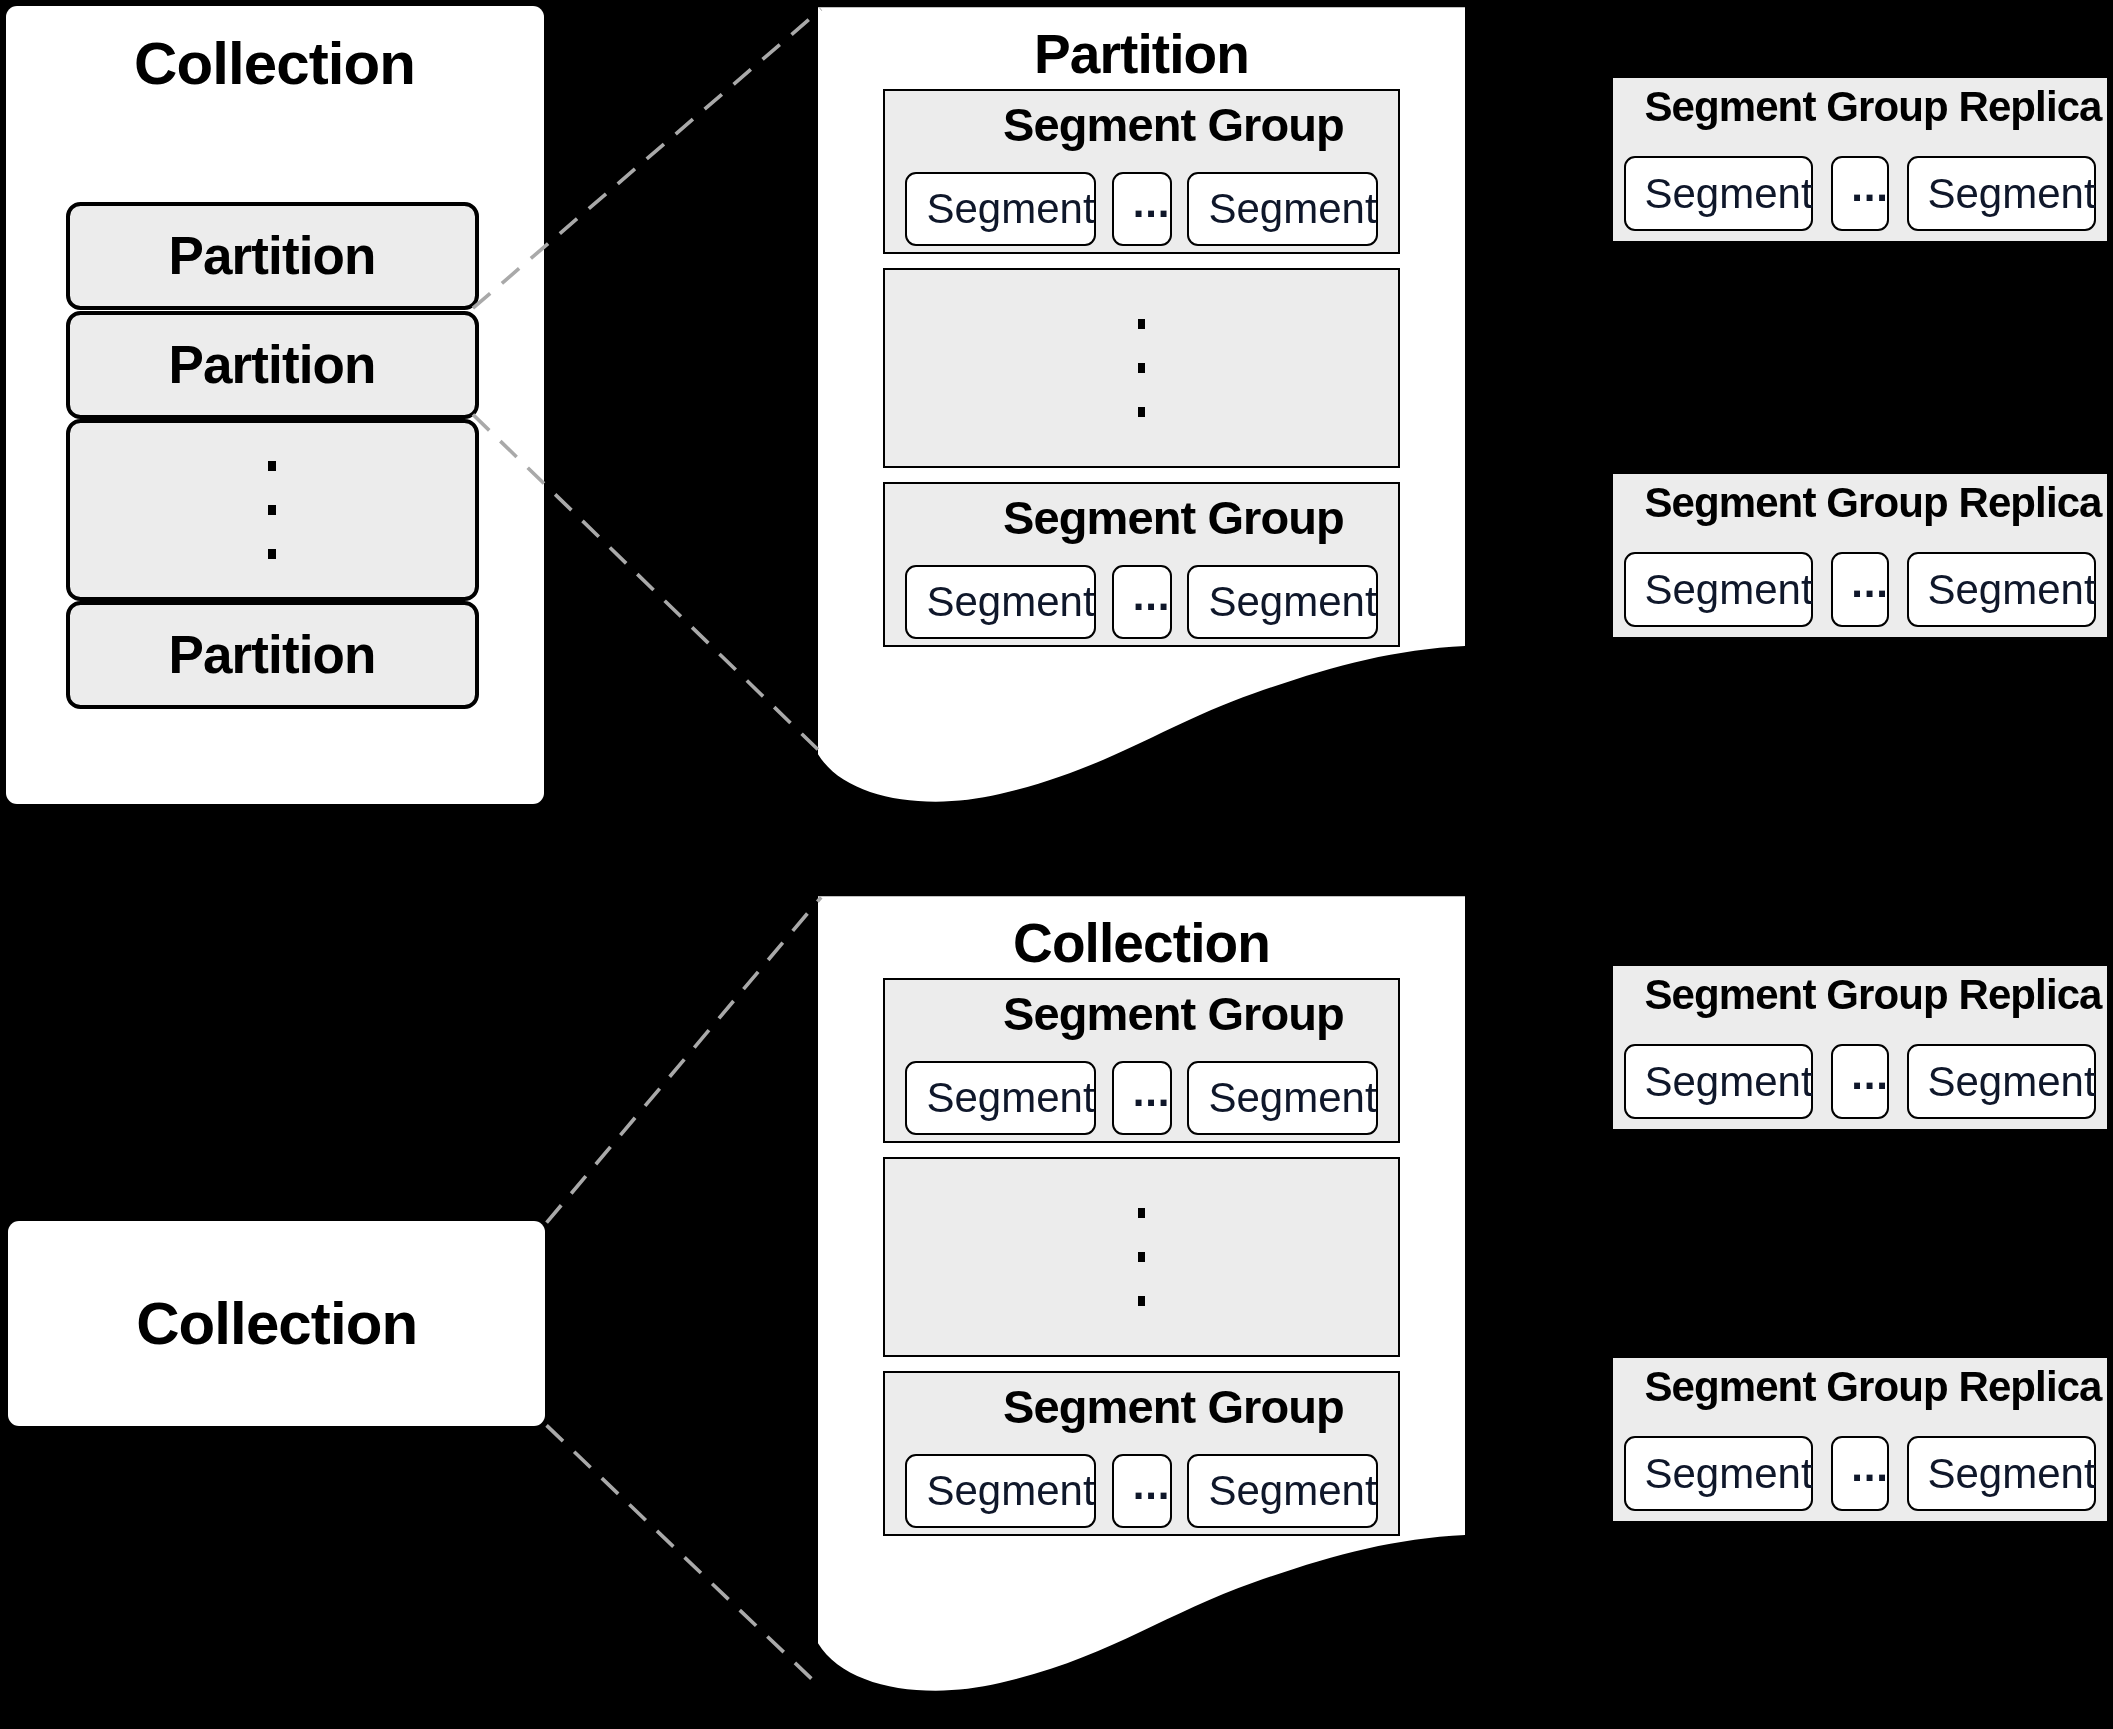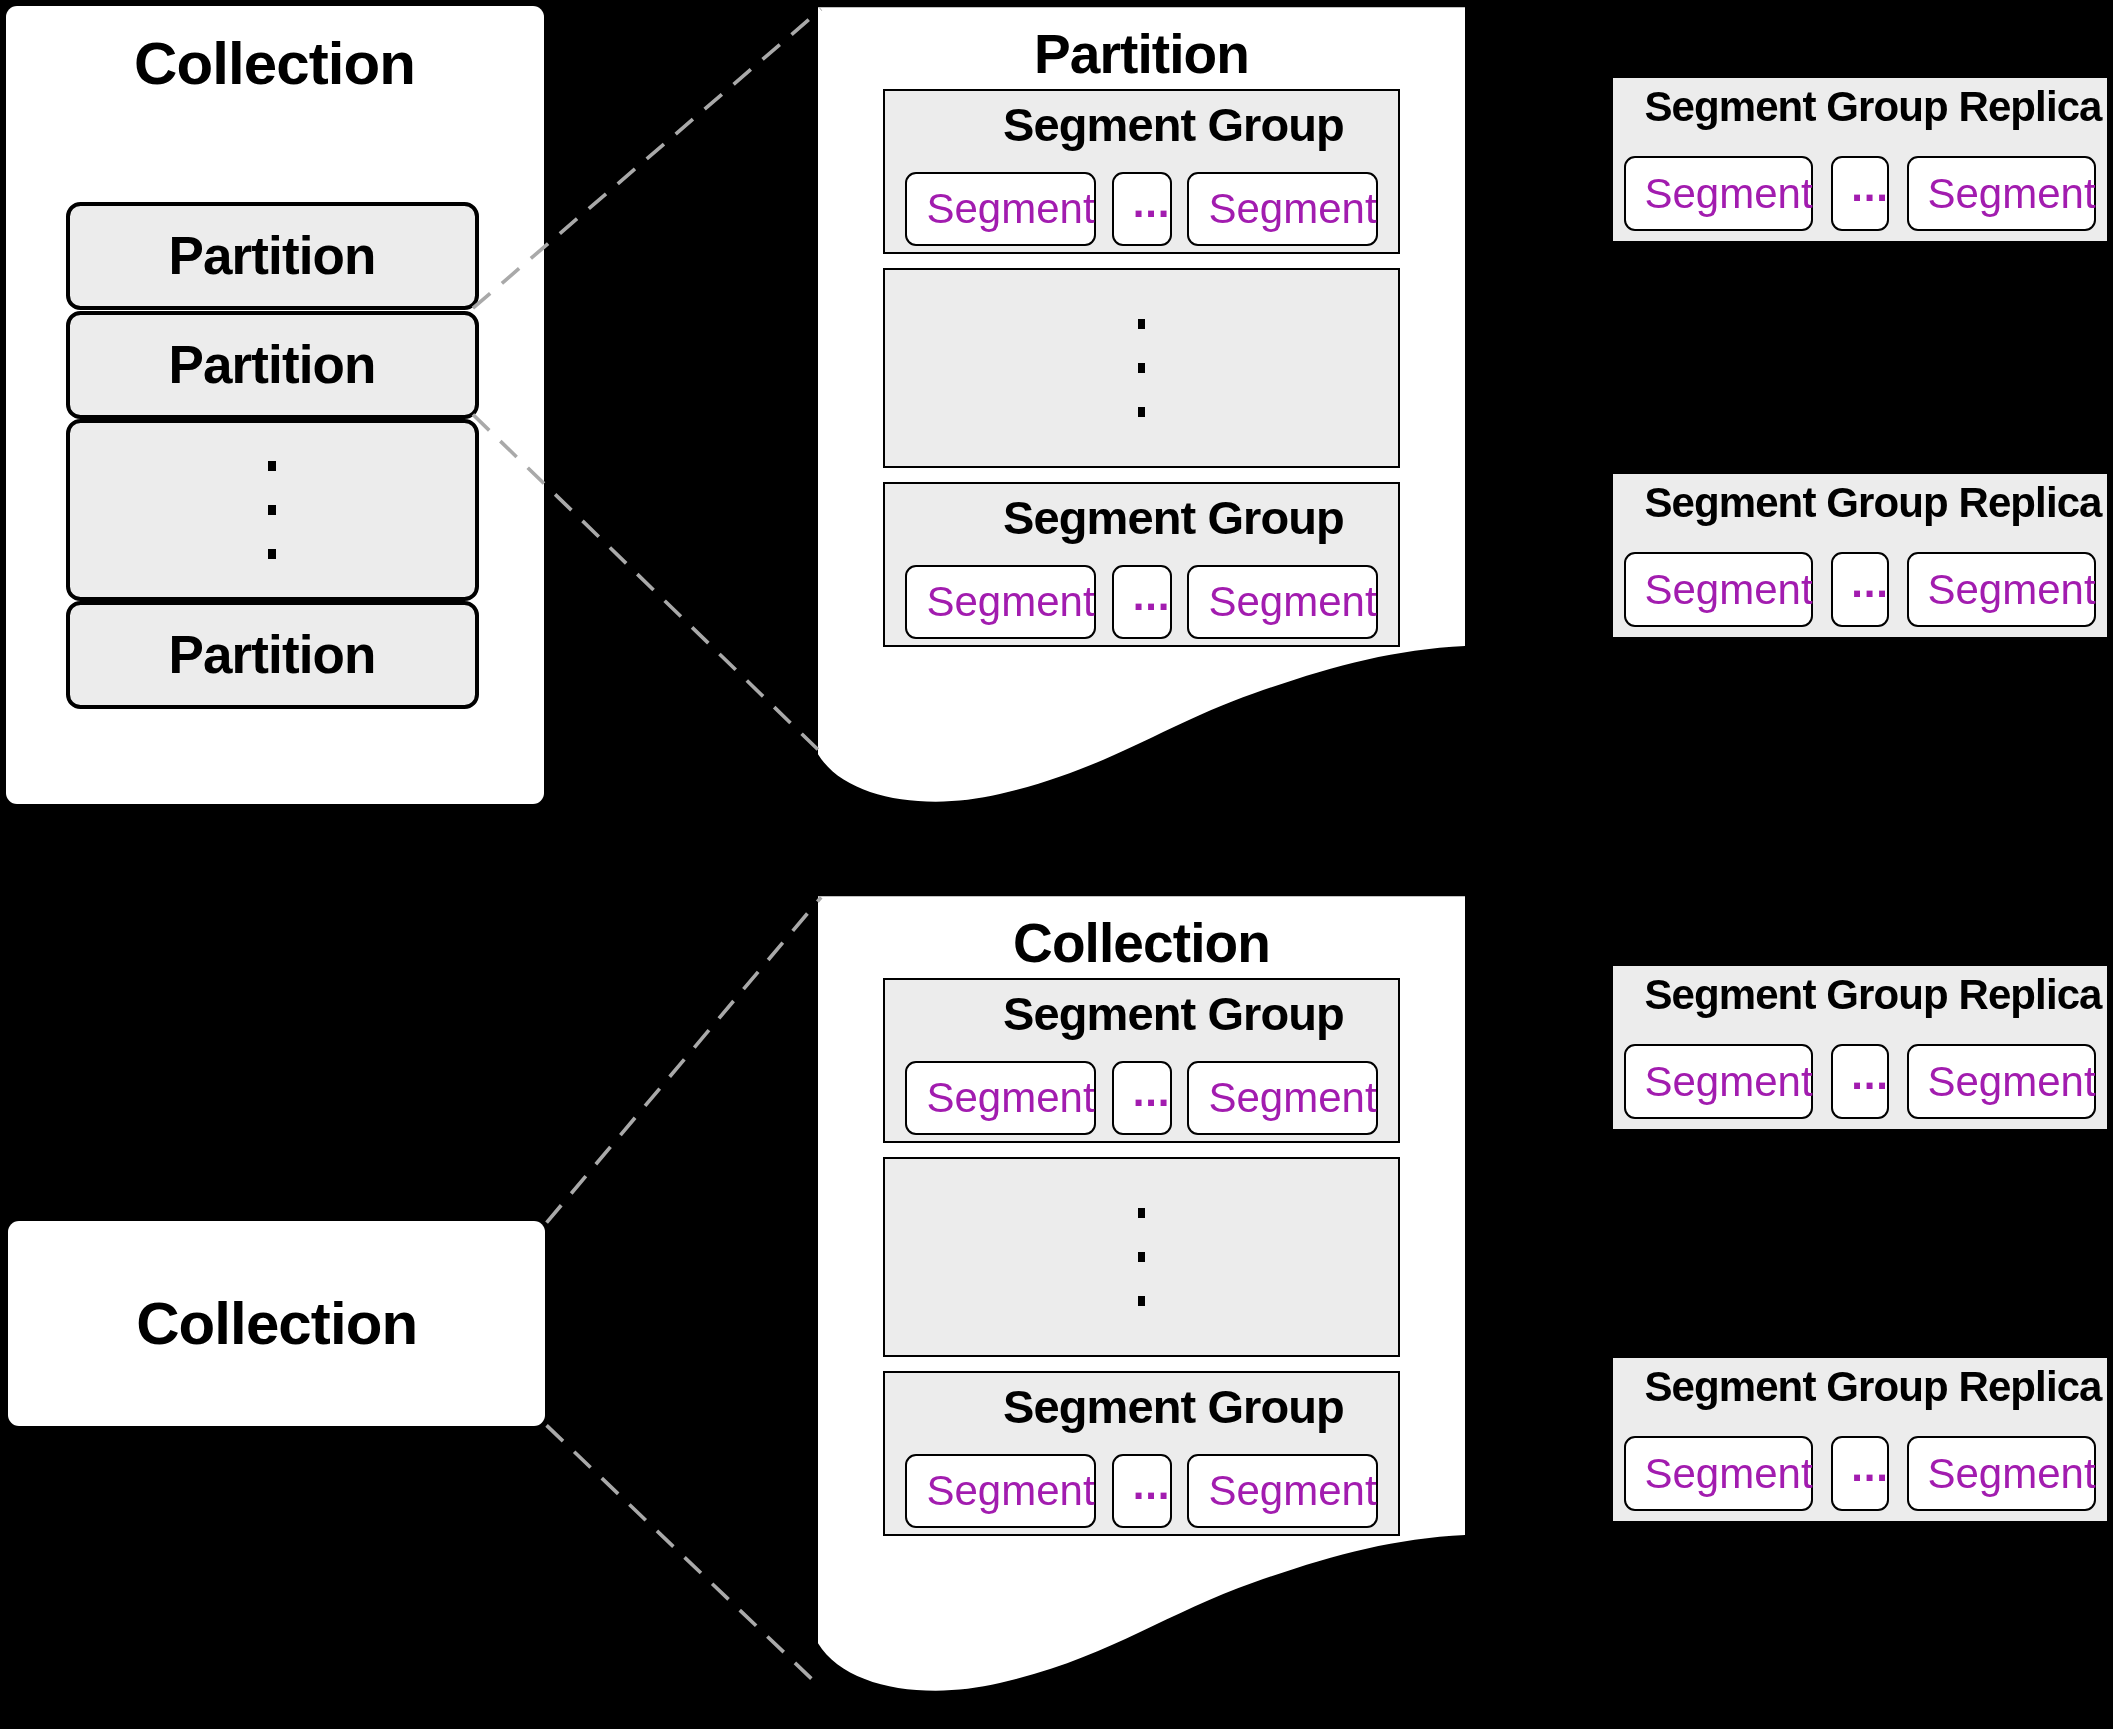--- a/index.html
+++ b/index.html
@@ -50,21 +50,21 @@
     position:absolute;left:0;top:5.5px;width:100%;
     text-align:center;font-weight:700;font-size:47px;color:#000;letter-spacing:-0.9px;padding-left:32px;
   }
   .segrow{
     position:absolute;left:0;top:81px;width:100%;height:74px;
     display:flex;align-items:stretch;justify-content:center;gap:15.5px;
   }
   .seg{
     background:#fff;border:2.7px solid #000;border-radius:11px;box-sizing:border-box;
     display:flex;align-items:center;justify-content:center;
-    font-size:42px;color:#a21caf;padding-left:20px;
+    font-size:42px;color:#0f172a;padding-left:20px;
   }
   .seg.wide{width:191px;}
   .seg.dots{width:60px;font-weight:700;letter-spacing:0.9px;padding-bottom:12.7px;}
 
   .morebox{
     position:absolute;left:65px;width:517px;height:200px;
     background:#ececec;border:2.7px solid #000;box-sizing:border-box;
     display:flex;align-items:center;justify-content:center;
   }
   .vdots{display:flex;flex-direction:column;align-items:center;gap:34px;}

